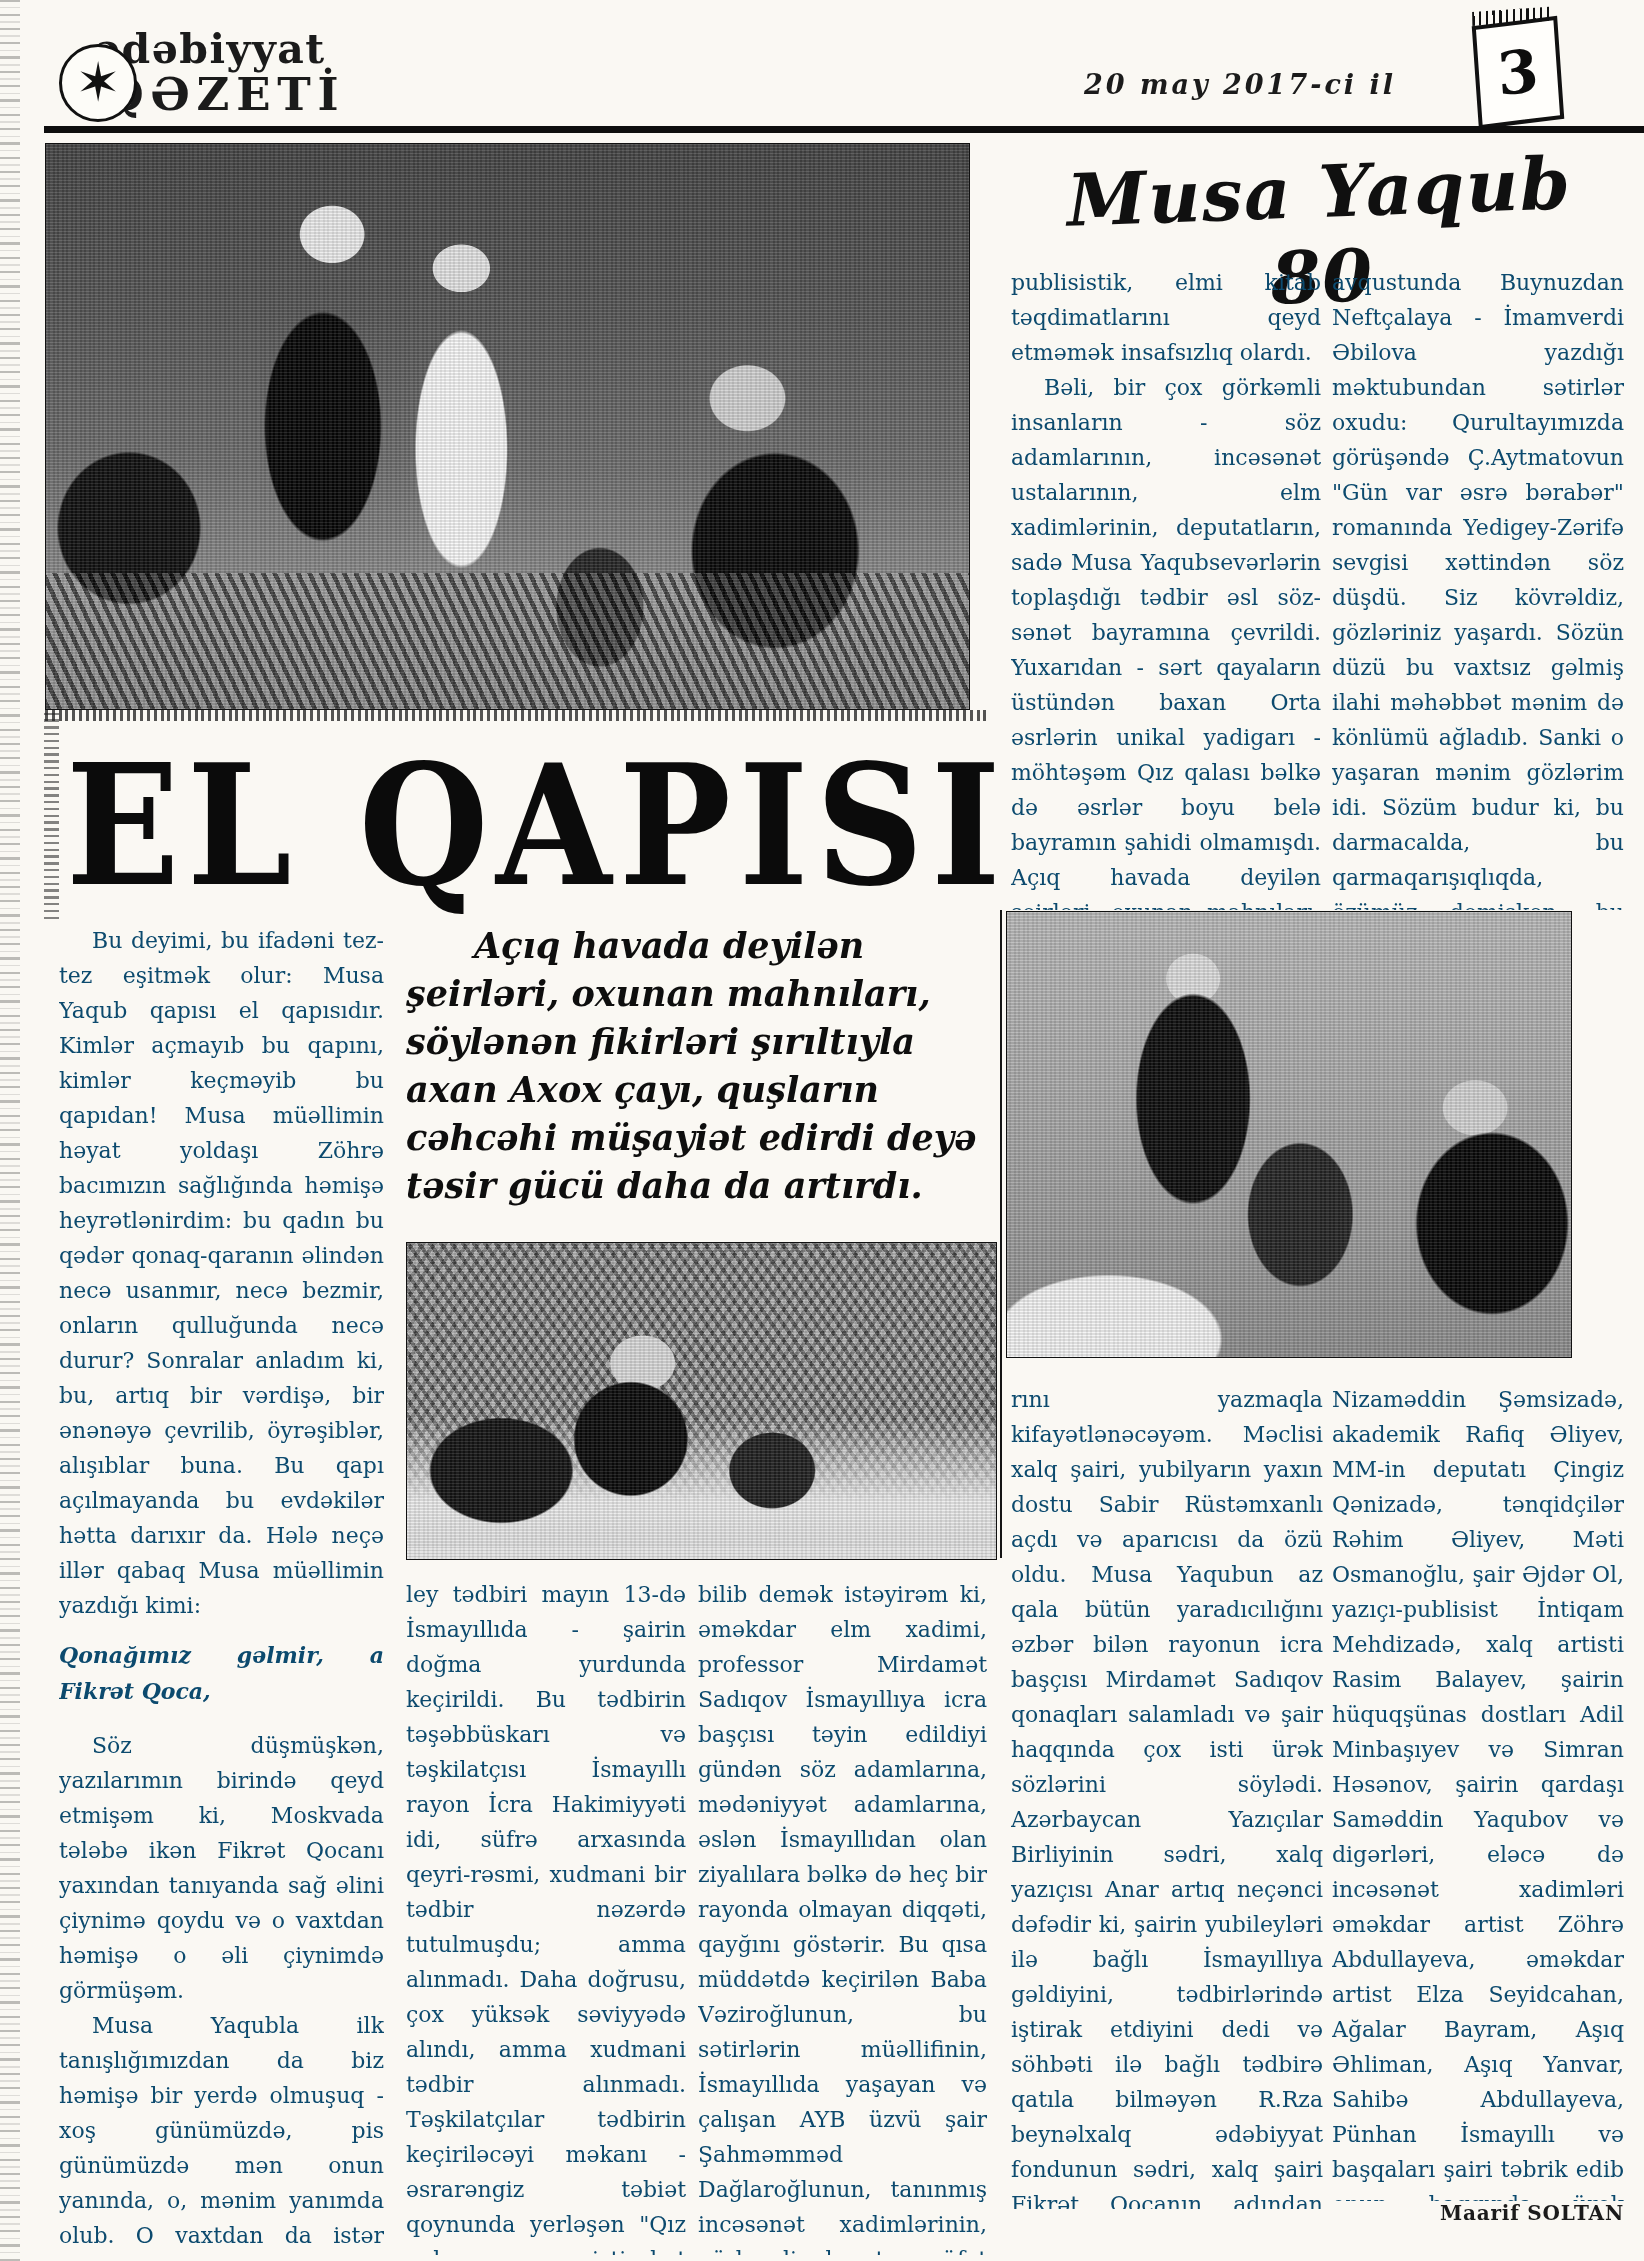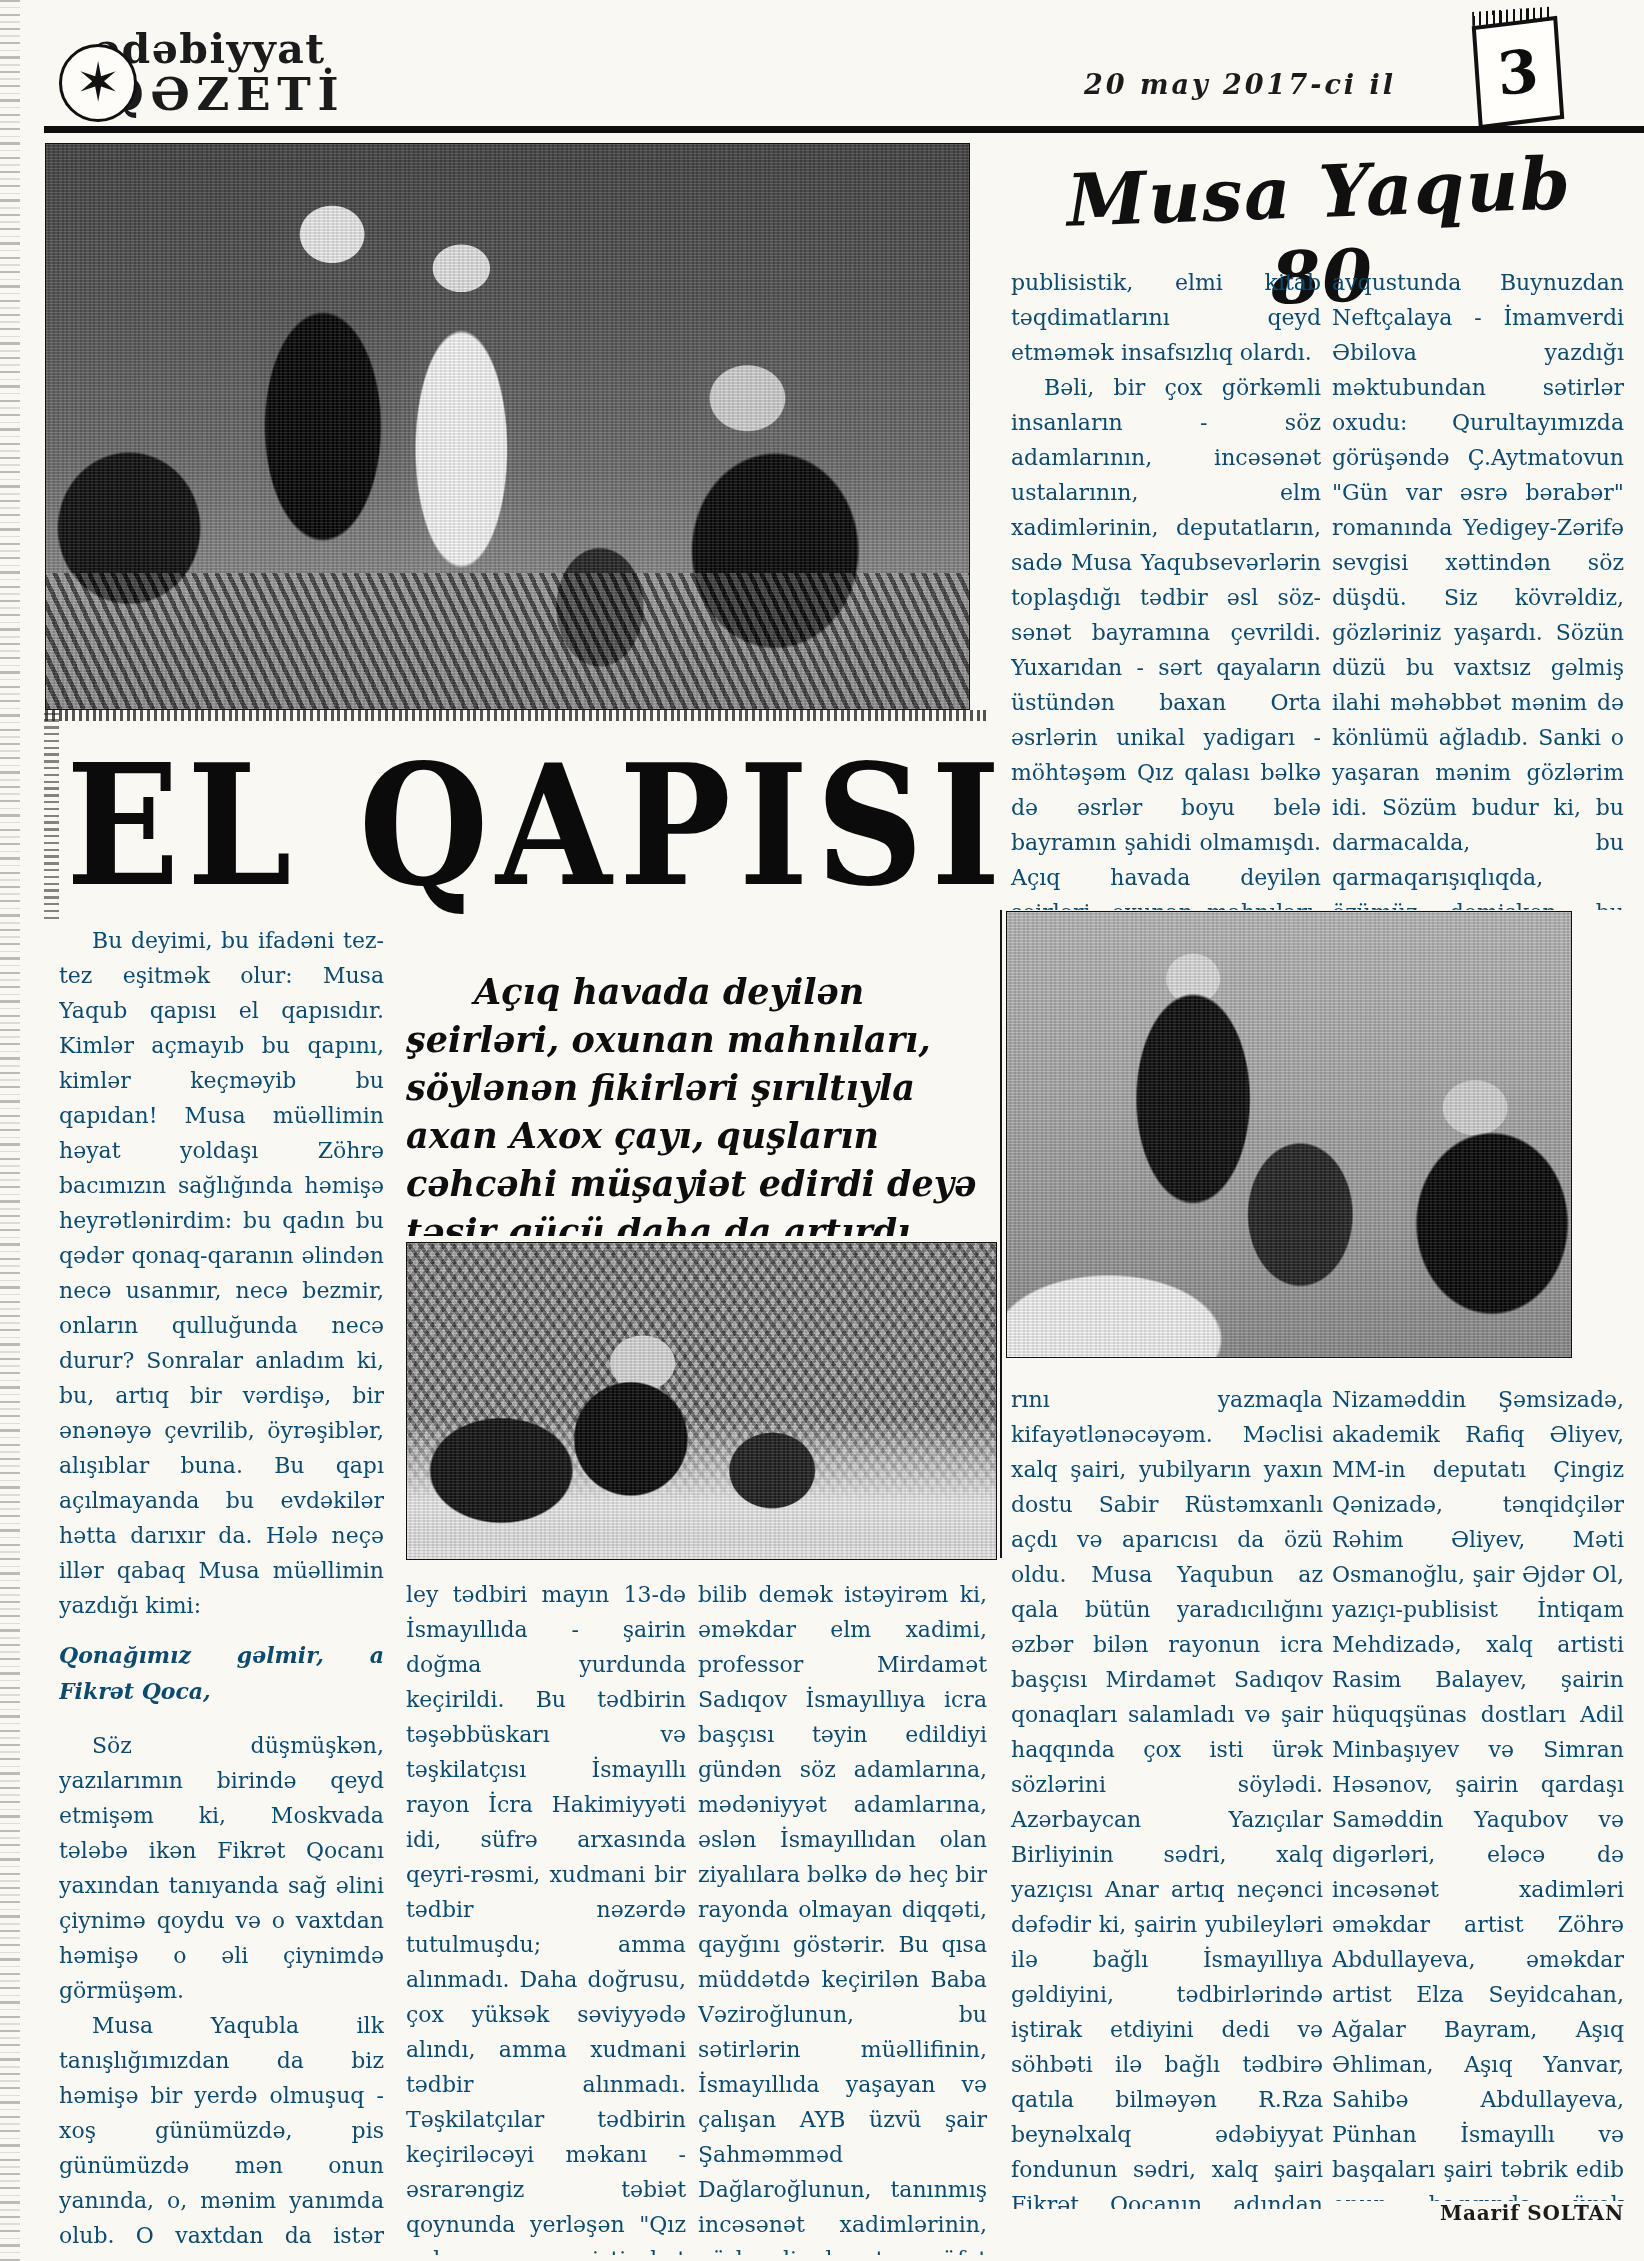--- a/index.html
+++ b/index.html
@@ -89,21 +89,21 @@
   .col1{left:59px;top:923px;width:325px;height:1331px;}
   .col2{left:406px;top:1577px;width:280px;height:678px;}
   .col3{left:698px;top:1577px;width:289px;height:678px;}
   .col4{left:1011px;top:1382px;width:312px;height:827px;}
   .col5{left:1332px;top:1382px;width:292px;height:819px;}
   .signature{position:absolute;left:1332px;top:2201px;width:292px;text-align:right;
     font-size:20px;font-weight:bold;letter-spacing:0.8px;}
   
   .pull-quote{position:absolute;left:406px;top:922px;width:589px;height:314px;overflow:hidden;
     font-size:35px;line-height:48px;font-weight:bold;font-style:italic;color:#0e0e0e;text-align:left;}
-  .pull-quote .pq-inner{text-indent:68px;margin-top:46px;}
+  .pull-quote .pq-inner{text-indent:68px;}
   .vrule{position:absolute;left:1000px;top:910px;width:2.3px;height:648px;background:#141414;}
 </style>
 </head>
 <body>
 
 <div class="scan-edge"></div>
 
 <div class="logo">
   <div class="logo-emblem">✶</div>
   <div class="logo-text">

